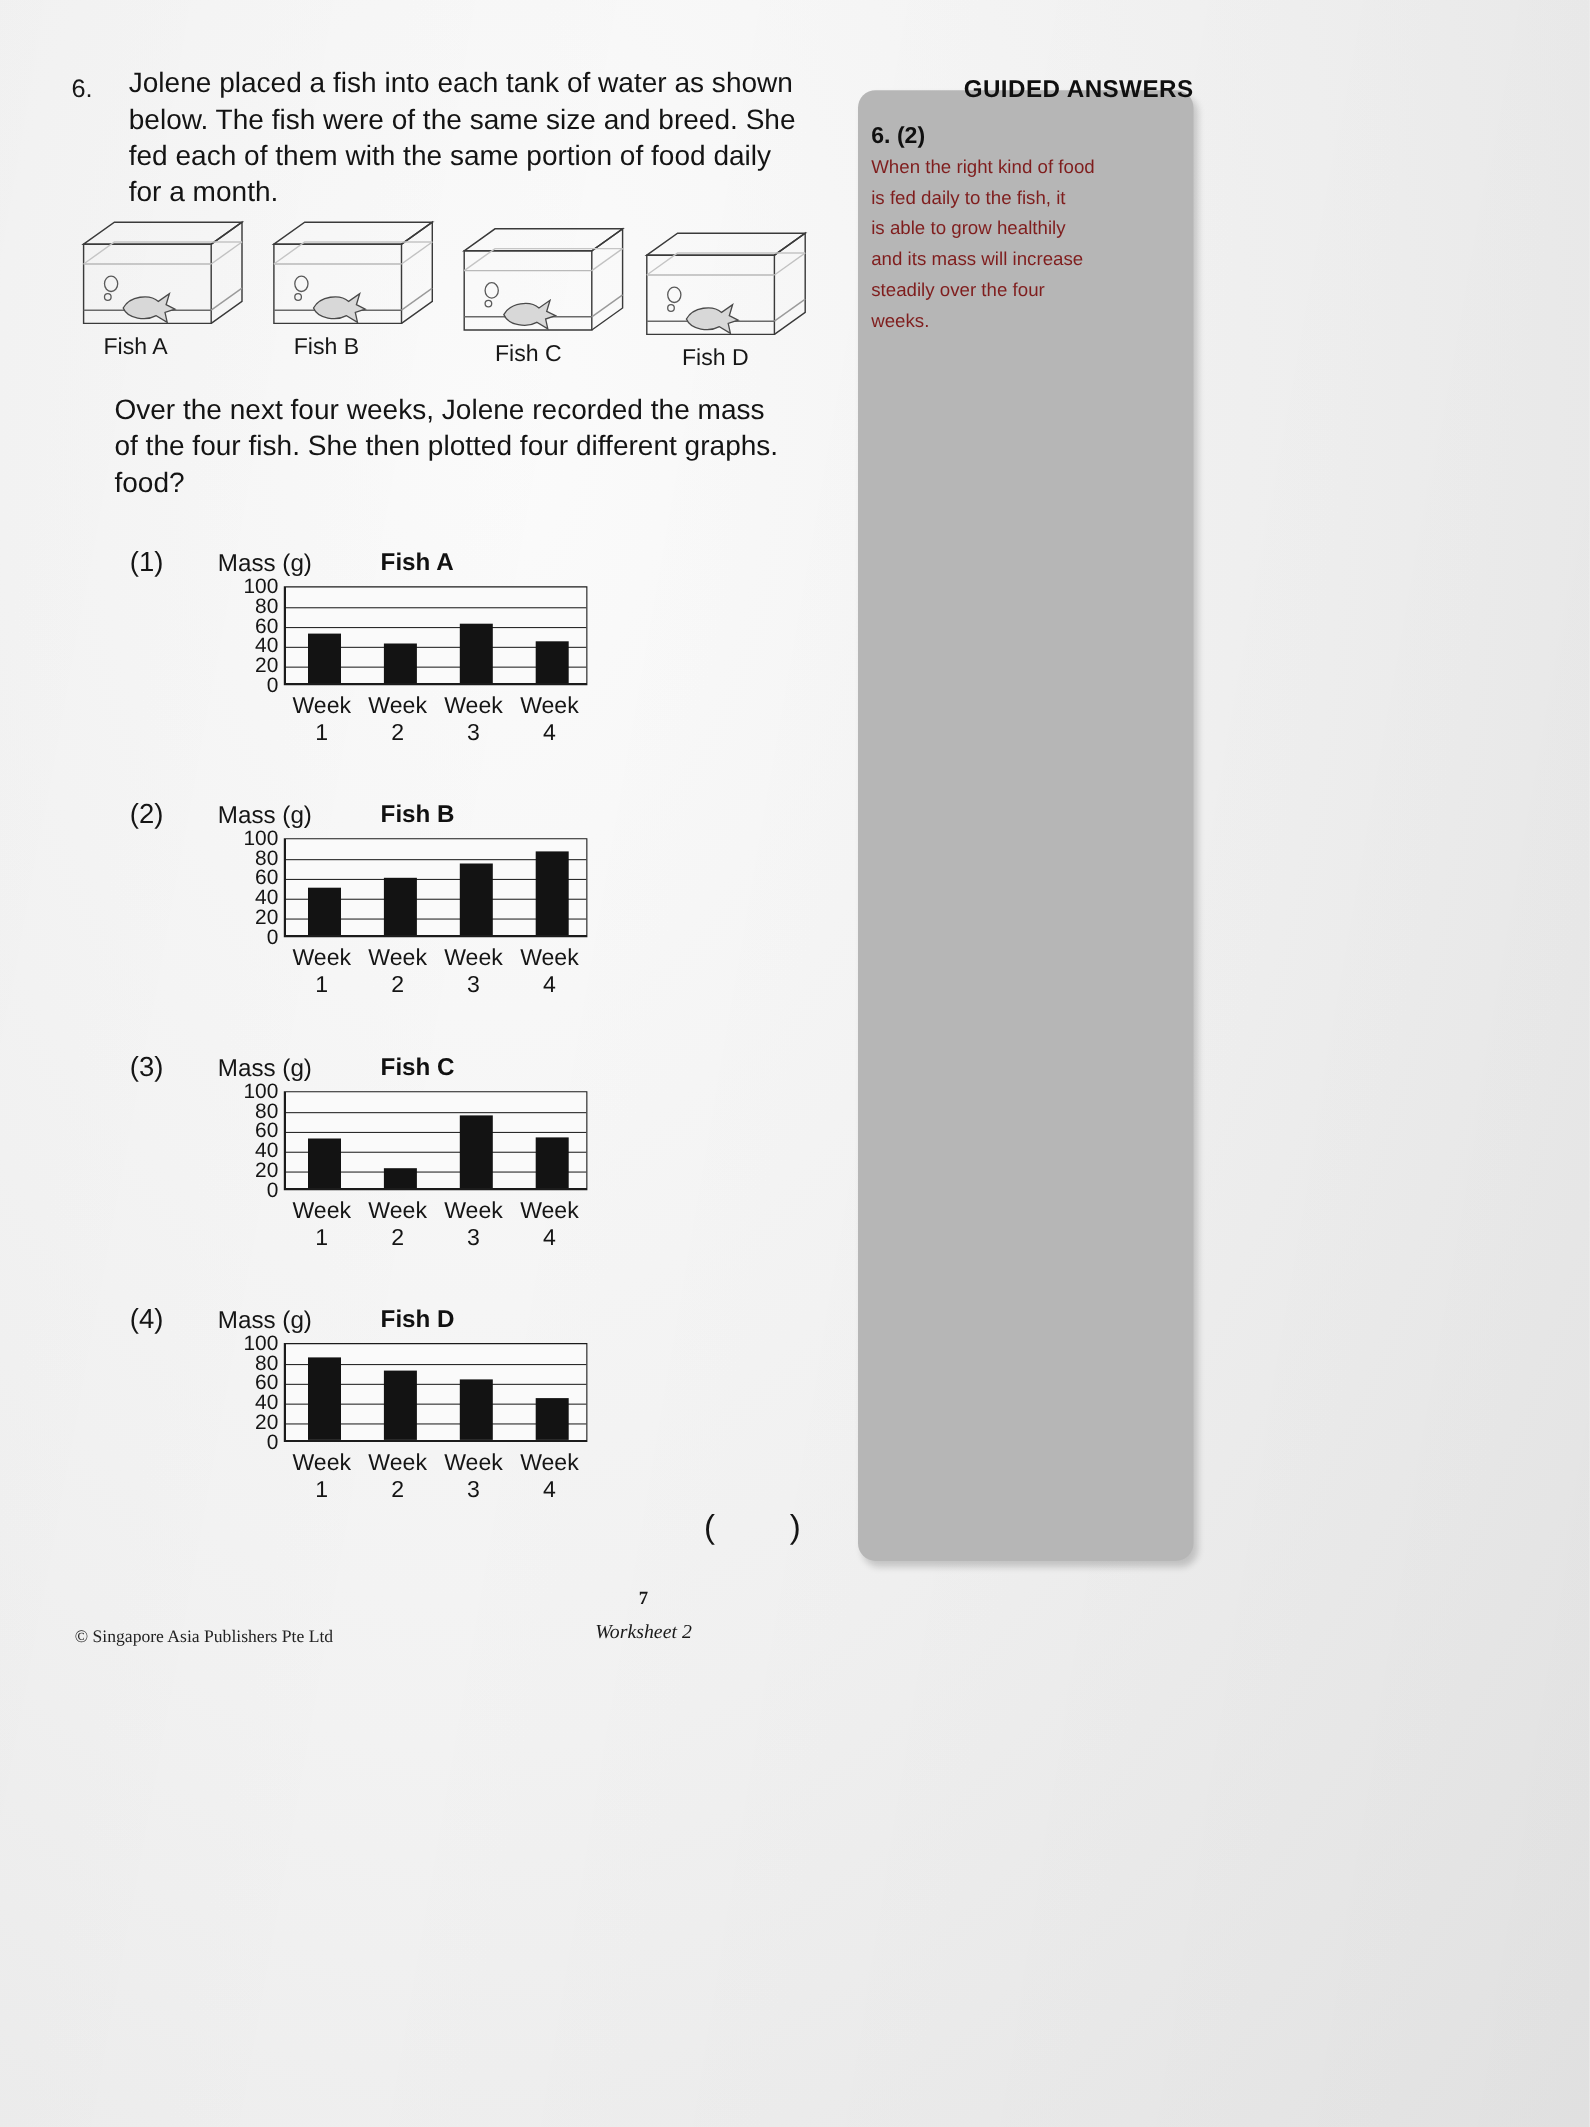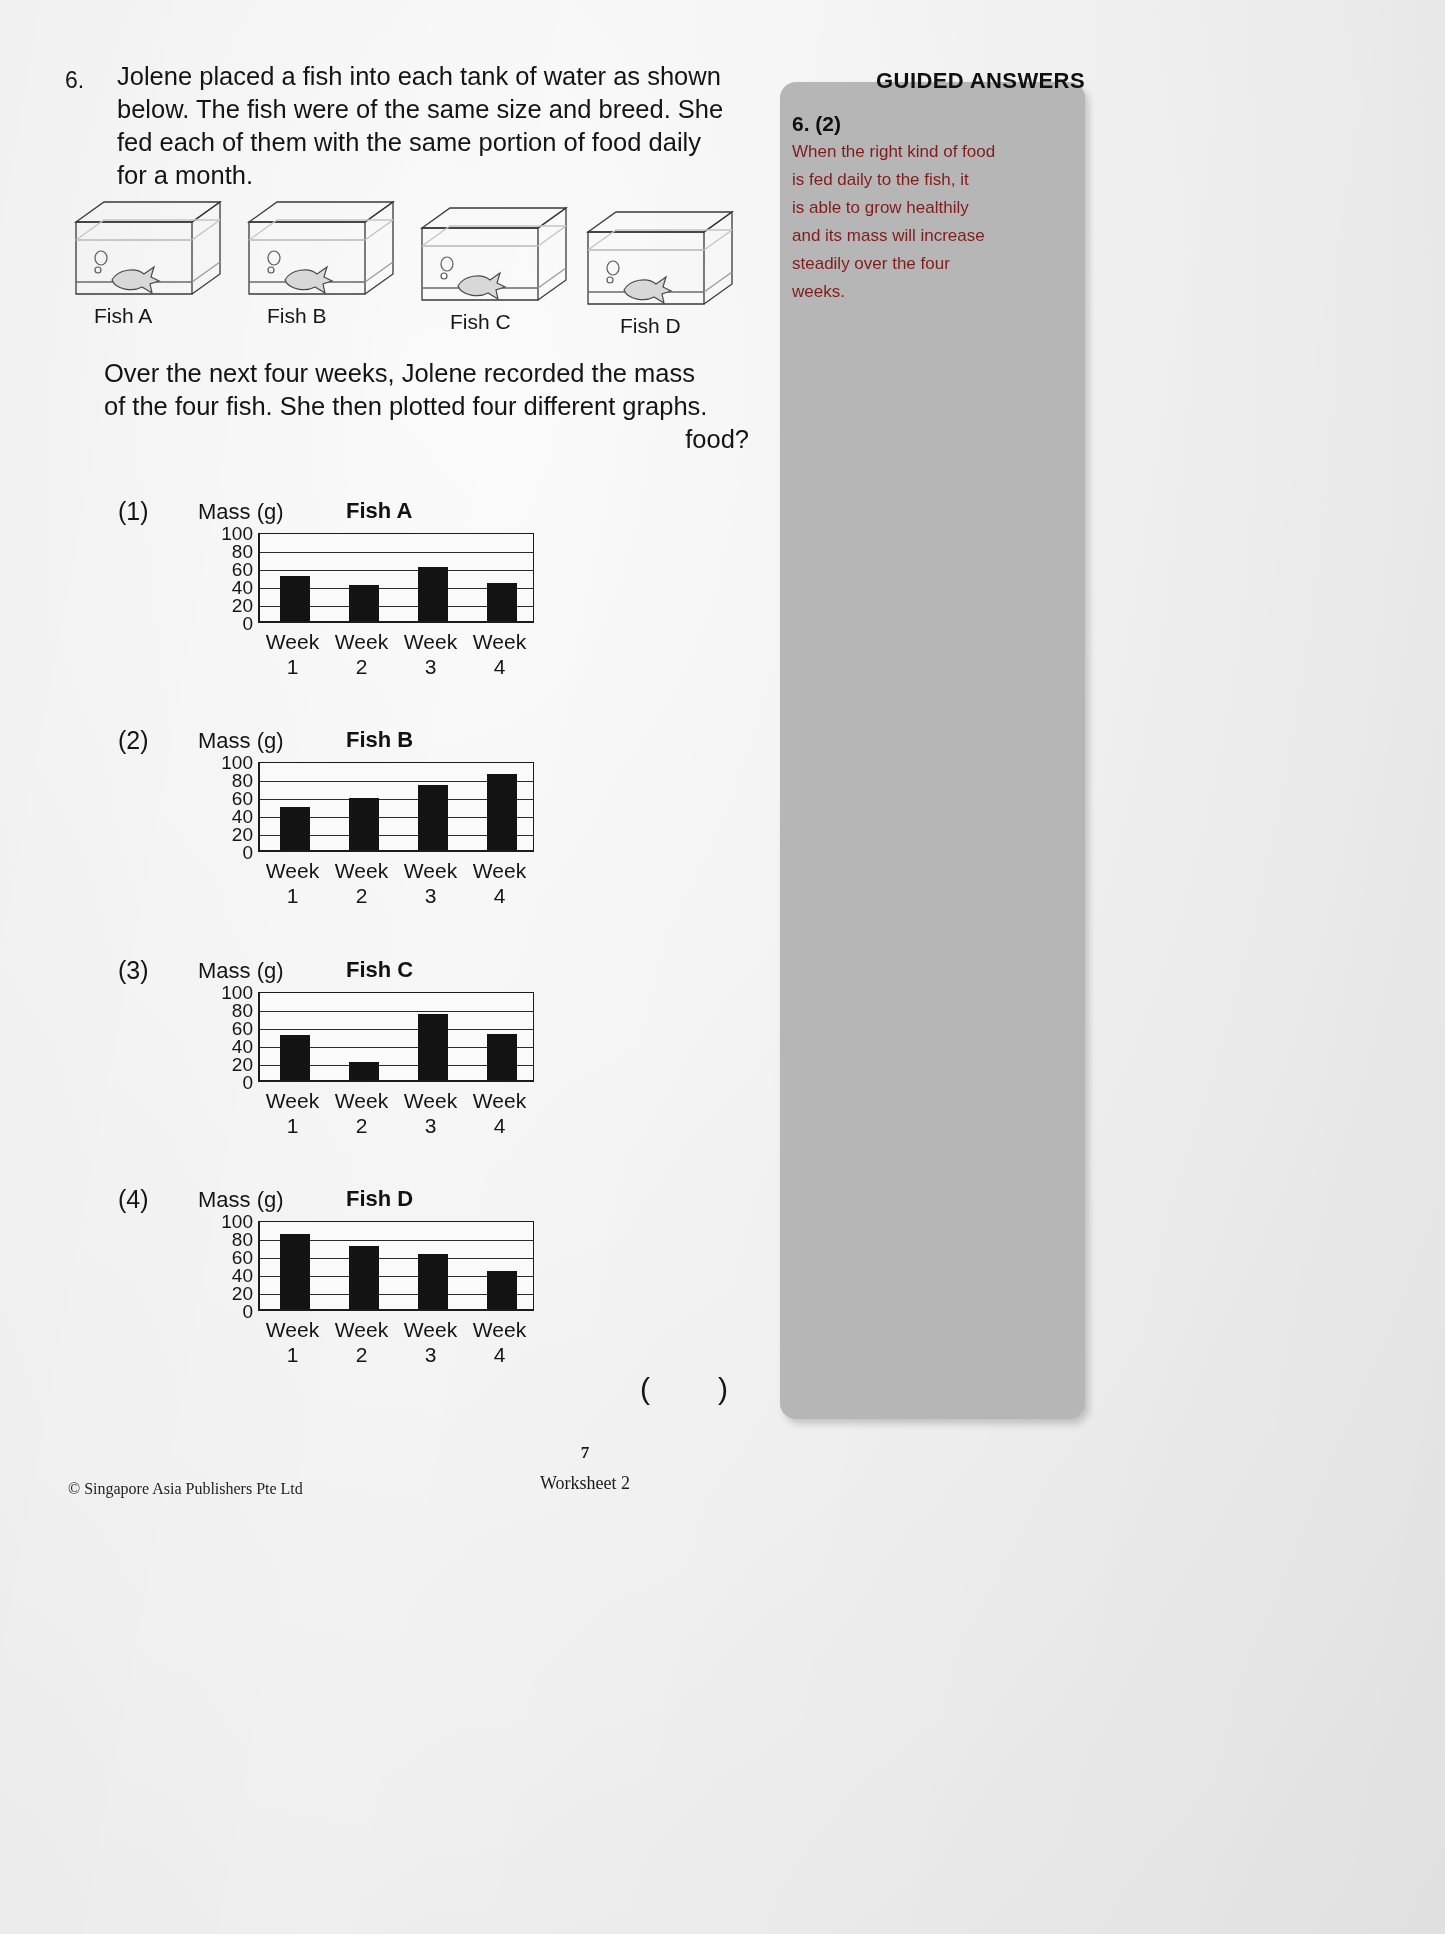--- a/index.html
+++ b/index.html
@@ -53,21 +53,21 @@
     font-size:21px; color:#171717;
     white-space:nowrap;
   }
 
   
   #para2{
     position:absolute; left:104px; top:357px; width:645px;
     font-size:25.5px; line-height:33px; color:#141414;
     text-align:justify; text-justify:inter-word;
   }
-  #para2 .last-line{ text-align:right; }
+  #para2 .last-line{ text-align:left; }
 
   
   .option{
     position:absolute;
     left:118px;
     width:640px;
   }
   .opt-label{
     position:absolute; left:0; top:0;
     font-size:25px; color:#151515;
@@ -142,21 +142,21 @@
   }
   #page-no{
     position:absolute; left:535px; top:1443px;
     width:100px; text-align:center;
     font-size:17px; font-weight:bold; color:#1a1a1a;
     font-family:"Liberation Serif", serif;
   }
   #worksheet-no{
     position:absolute; left:505px; top:1473px;
     width:160px; text-align:center;
-    font-size:18px; color:#1a1a1a;
+    font-size:18px; font-style:italic; color:#1a1a1a;
     font-family:"Liberation Serif", serif;
   }
 
   
   #guided{
     position:absolute;
     left:780px; top:82px;
     width:305px; height:1337px;
     background:#b6b6b6;
     border-radius:16px;

